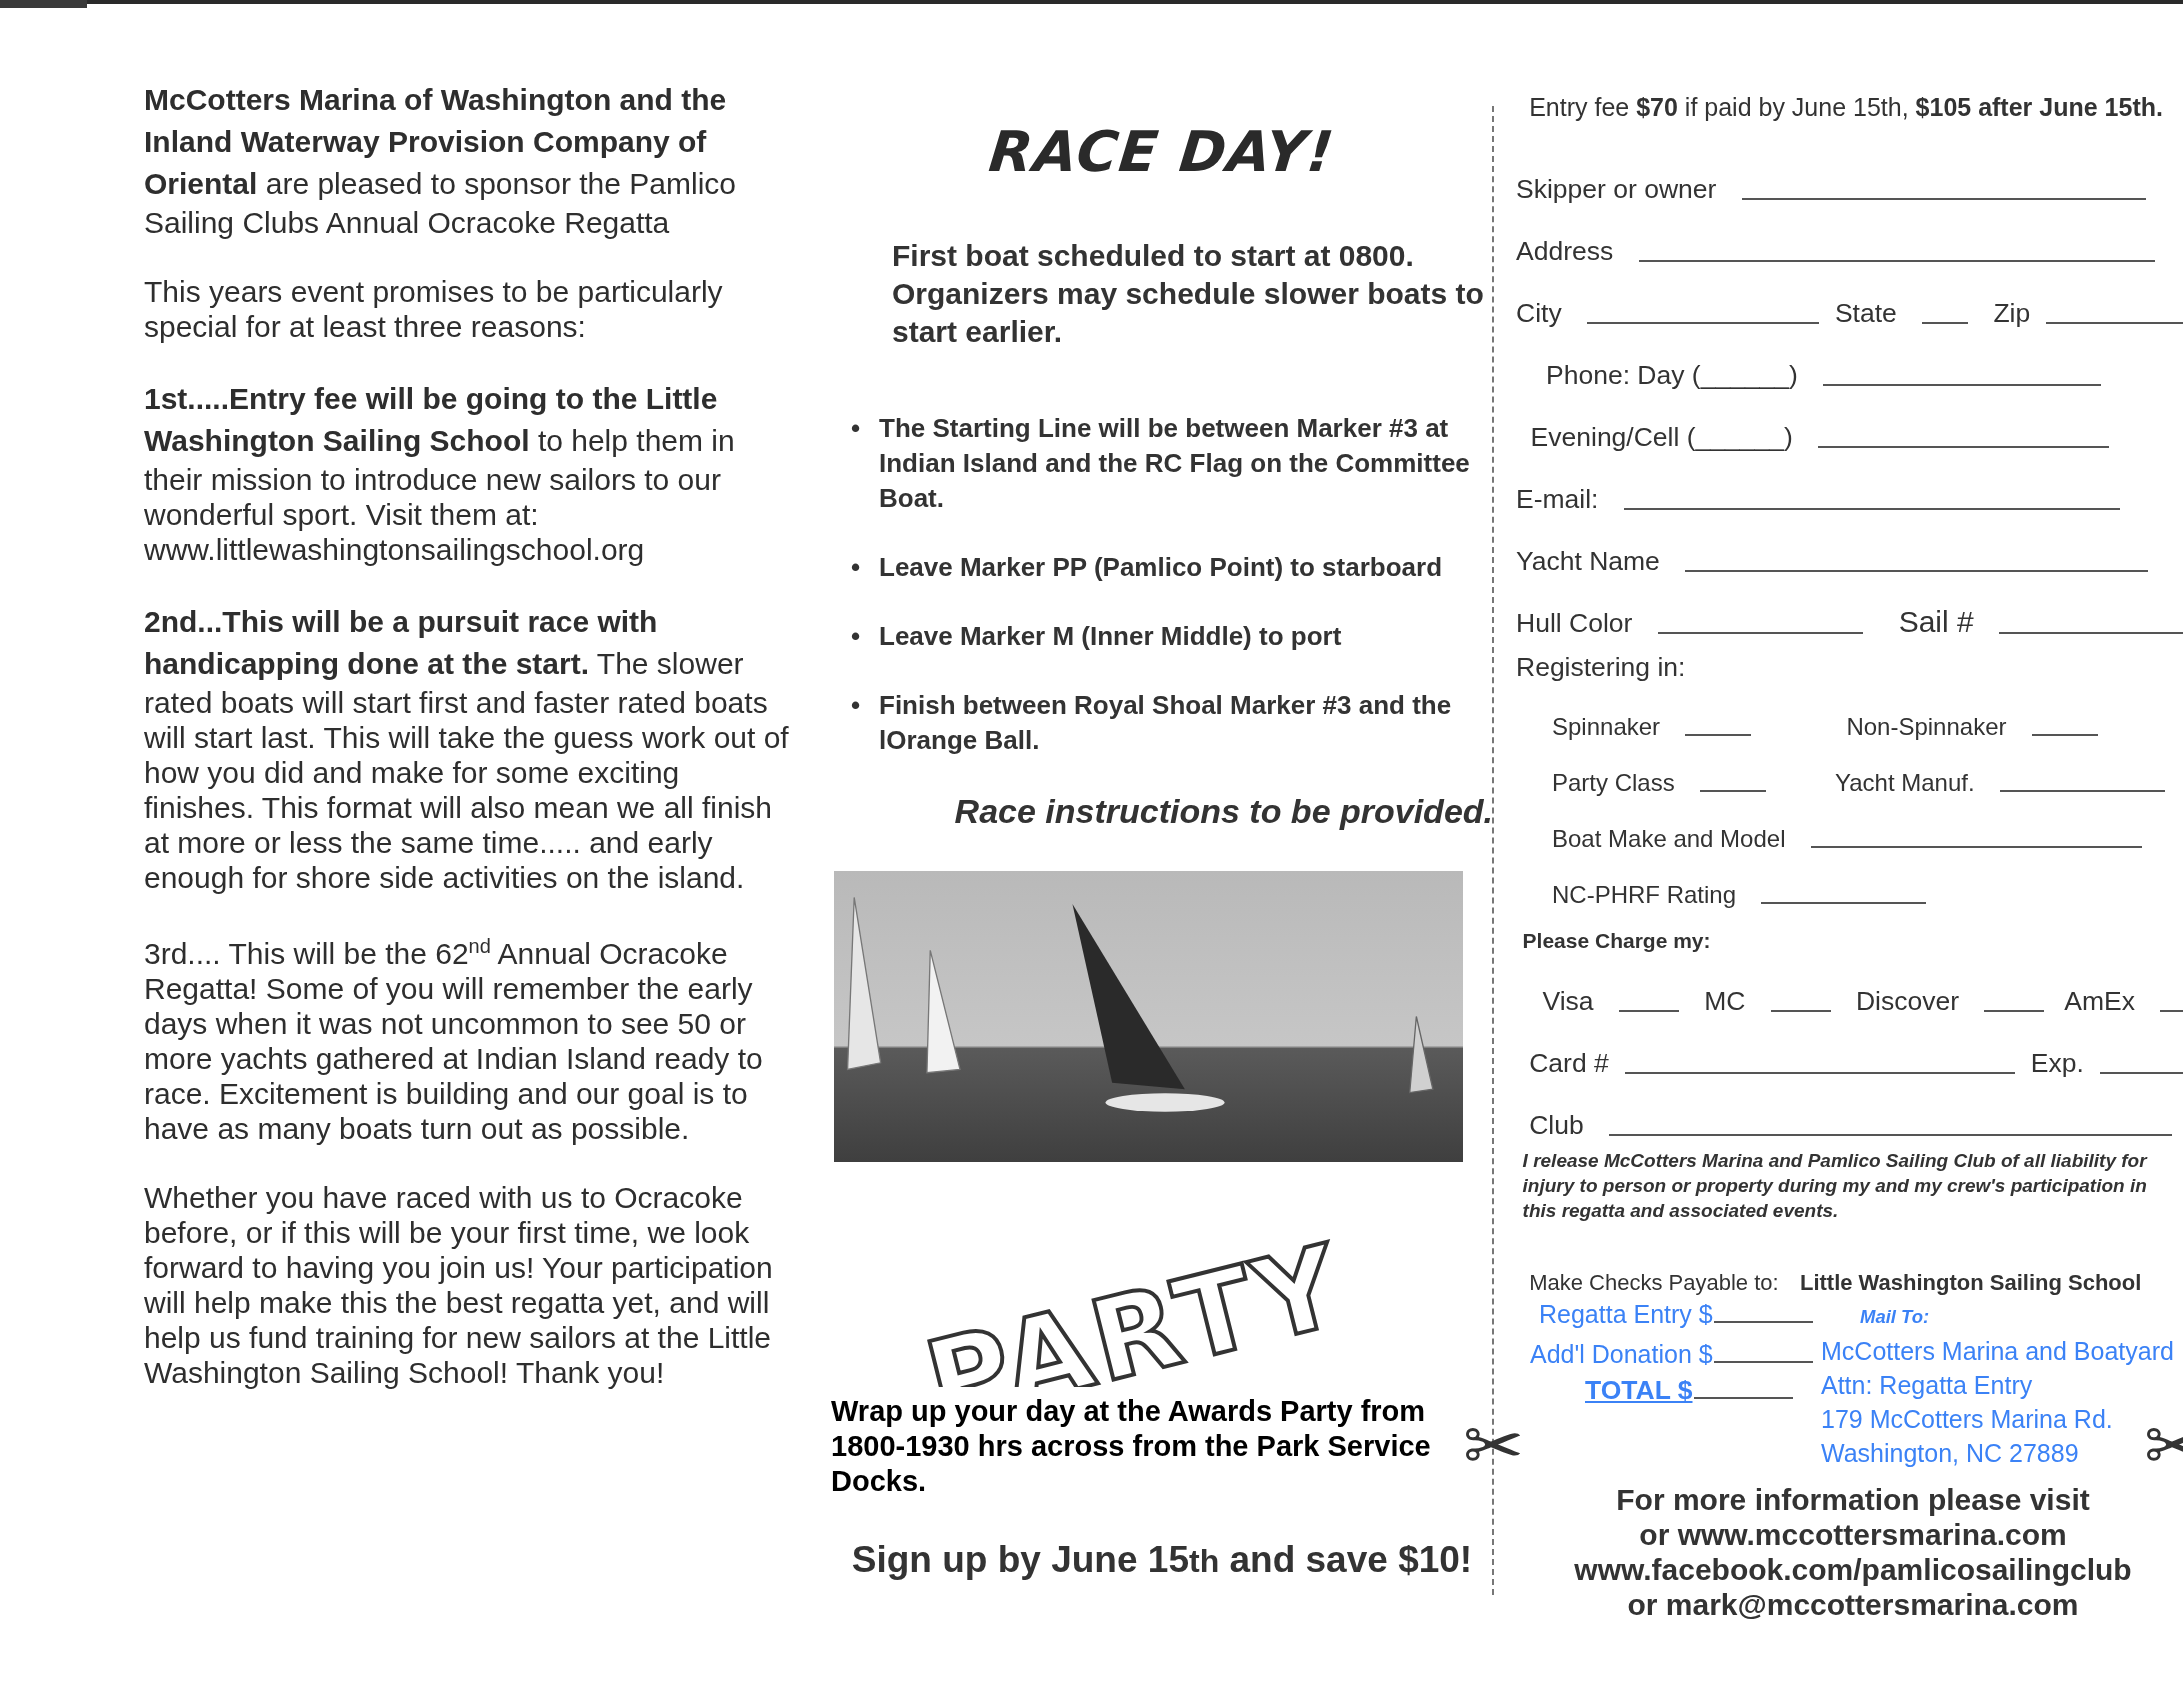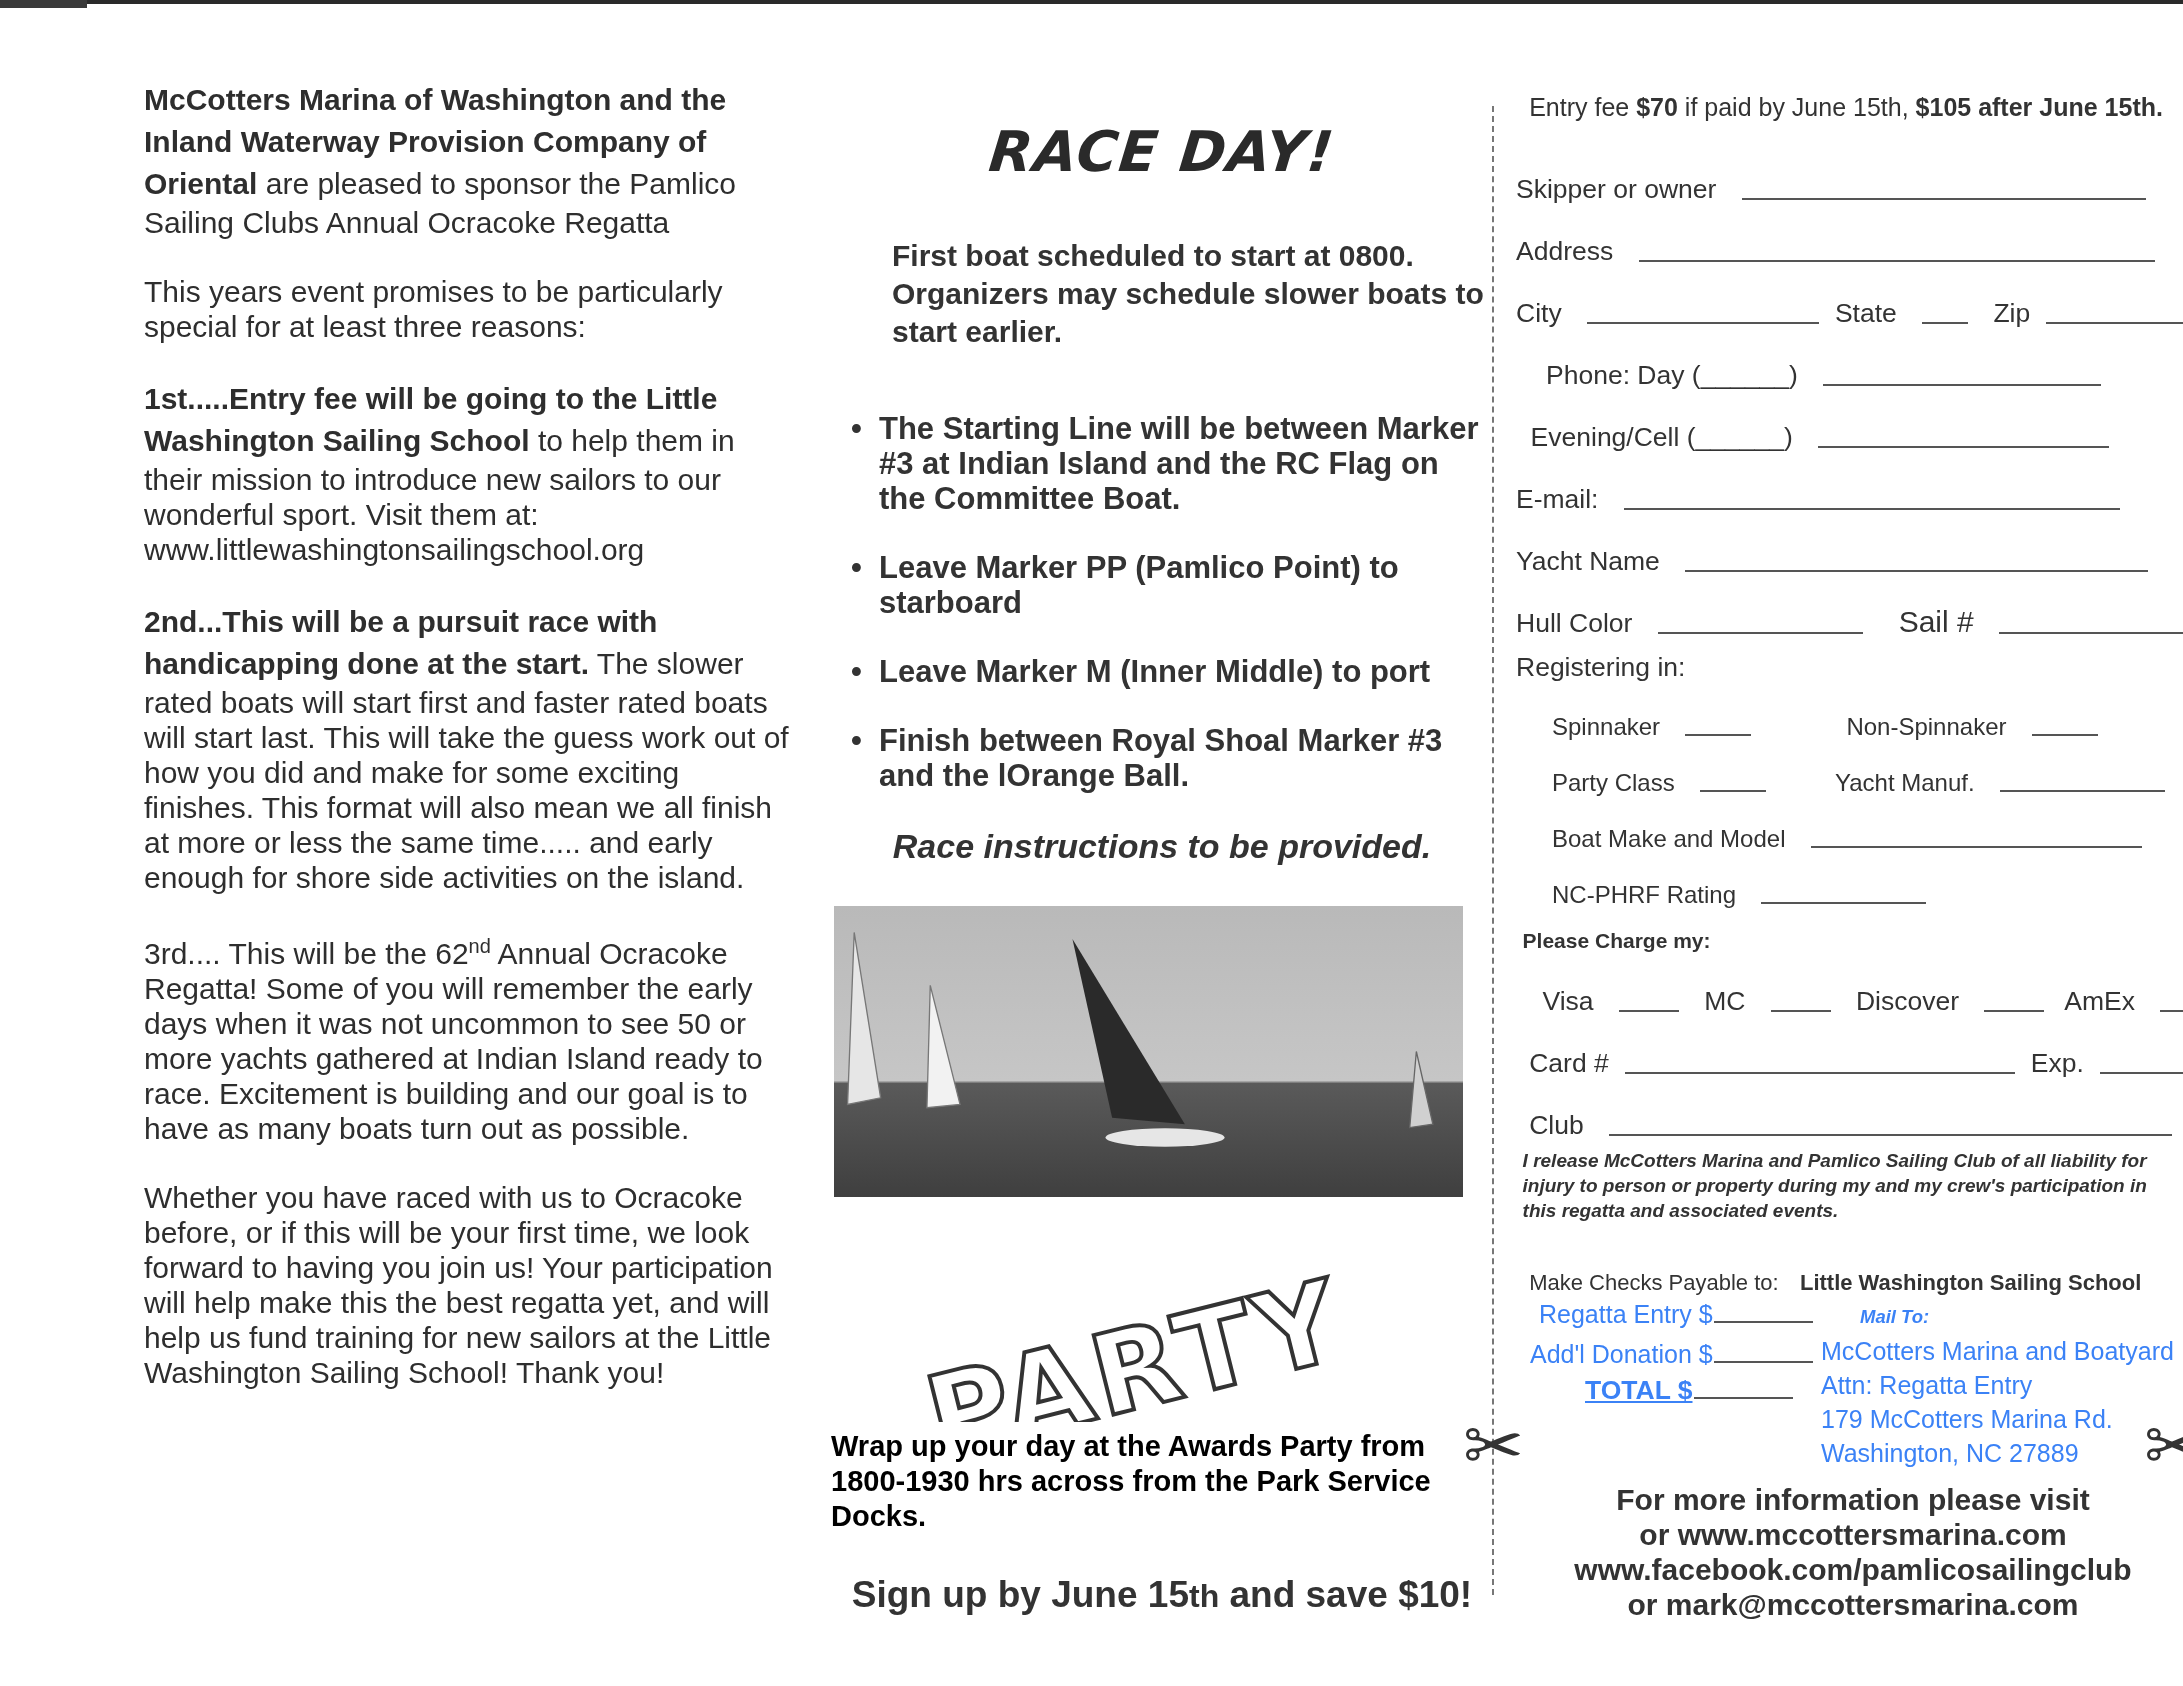--- a/index.html
+++ b/index.html
@@ -8,23 +8,23 @@
   .topbar-left { position:absolute; left:0; top:0; width:87px; height:8px; background:#3a3a3a; }
   .col { position:absolute; }
   #left { left:144px; top:79px; width:649px; }
   #mid { left:831px; top:99px; width:662px; }
   #right { left:1516px; top:93px; width:668px; }
   .para { font-size:30px; line-height:35px; margin:0 0 34px 0; color:#2e2e2e; }
   .intro-bold { font-weight:bold; font-size:30px; line-height:42px; }
   .race-day { font-family:"DejaVu Sans", sans-serif; font-weight:bold; font-style:italic; font-size:56px; letter-spacing:1.3px; text-align:center; margin:20px 0 53px 0; color:#2a2a2a; transform:skewX(-6deg); }
   .mid-intro { font-size:30px; line-height:38px; font-weight:bold; margin:0 0 60px 61px; color:#333; }
   ul.bullets { margin:0; padding:0 0 0 20px; list-style:none; }
-  ul.bullets li { position:relative; font-size:31px; line-height:35px; font-weight:bold; padding-left:28px; margin-bottom:34px; color:#333; }
+  ul.bullets li { position:relative; font-size:26px; line-height:35px; font-weight:bold; padding-left:28px; margin-bottom:34px; color:#333; }
   ul.bullets li::before { content:"\2022"; position:absolute; left:0; top:0; }
-  .instr { font-size:34px; font-weight:bold; font-style:italic; text-align:center; margin:13.2px 0 40px 0; color:#333; }
+  .instr { font-size:34px; font-weight:bold; font-style:italic; text-align:right; margin:13.2px 0 40px 0; color:#333; }
   .photo { position:relative; width:629px; height:291px; margin-left:3.3px; background:linear-gradient(180deg,#b9b9b9 0%,#c6c6c6 60%,#5a5a5a 61%,#3f3f3f 100%); overflow:hidden; }
   .party { position:relative; width:503px; height:165px; margin:60px 0 6.6px 73px; }
   .party-text { font-size:29px; line-height:35px; font-weight:bold; color:#000000; margin:0 0 40px 0; }
   .signup { font-size:37px; font-weight:bold; color:#333; text-align:center; }
   .signup sub { font-size:32px; vertical-align:baseline; }
   .fee { font-size:25px; margin:0 0 21px 13.2px; color:#333; }
   .row { position:relative; font-size:26.5px; height:62px; display:flex; align-items:flex-end; color:#333;gap:16px; }
   .row .label { white-space:nowrap; }
   .line { border-bottom:2px solid #555; height:0; margin-left:9.3px; margin-bottom:5.3px; flex:1; }
   .sm { font-size:24px; }

